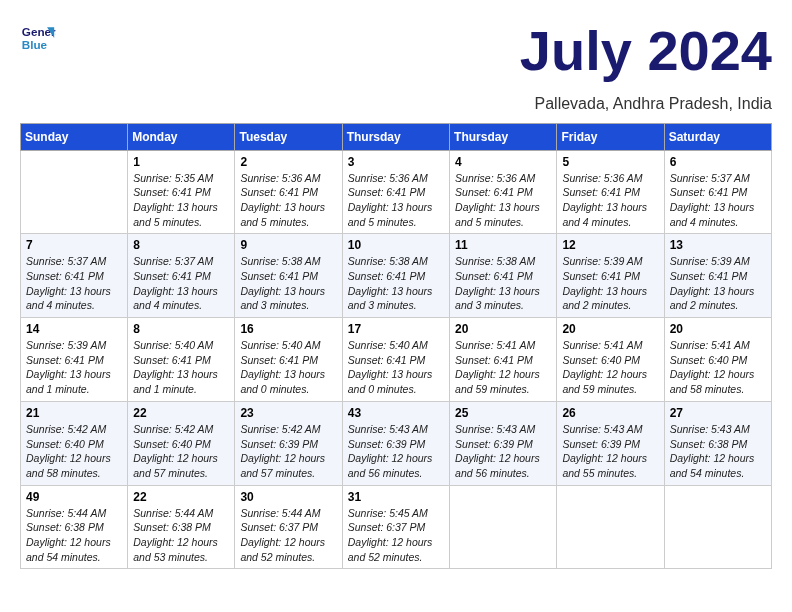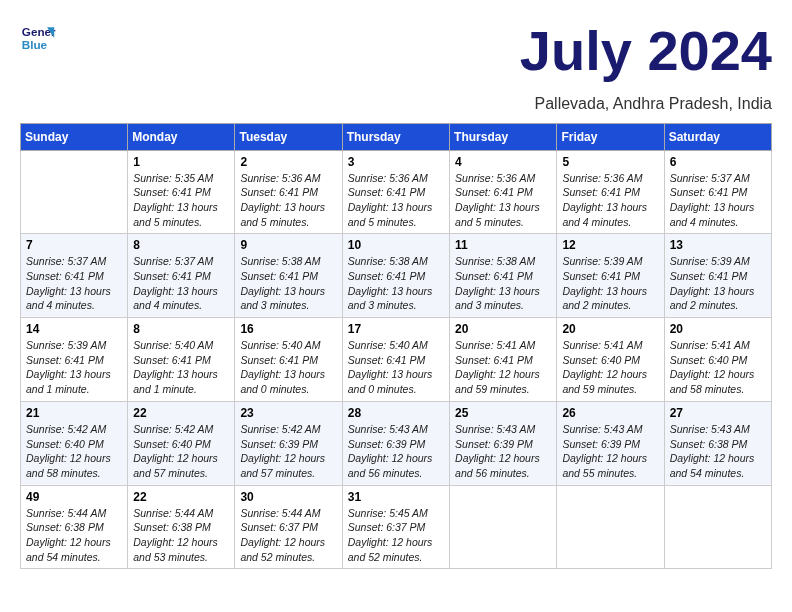--- a/index.html
+++ b/index.html
@@ -210,21 +210,21 @@
         </td>
         <td>
           <span class="day-number">22</span>
           <div class="day-info">Sunrise: 5:42 AM<br>Sunset: 6:40 PM<br>Daylight: 12 hours<br>and 57 minutes.</div>
         </td>
         <td>
           <span class="day-number">23</span>
           <div class="day-info">Sunrise: 5:42 AM<br>Sunset: 6:39 PM<br>Daylight: 12 hours<br>and 57 minutes.</div>
         </td>
         <td>
-          <span class="day-number">28</span>
+          <span class="day-number">43</span>
           <div class="day-info">Sunrise: 5:43 AM<br>Sunset: 6:39 PM<br>Daylight: 12 hours<br>and 56 minutes.</div>
         </td>
         <td>
           <span class="day-number">25</span>
           <div class="day-info">Sunrise: 5:43 AM<br>Sunset: 6:39 PM<br>Daylight: 12 hours<br>and 56 minutes.</div>
         </td>
         <td>
           <span class="day-number">26</span>
           <div class="day-info">Sunrise: 5:43 AM<br>Sunset: 6:39 PM<br>Daylight: 12 hours<br>and 55 minutes.</div>
         </td>

